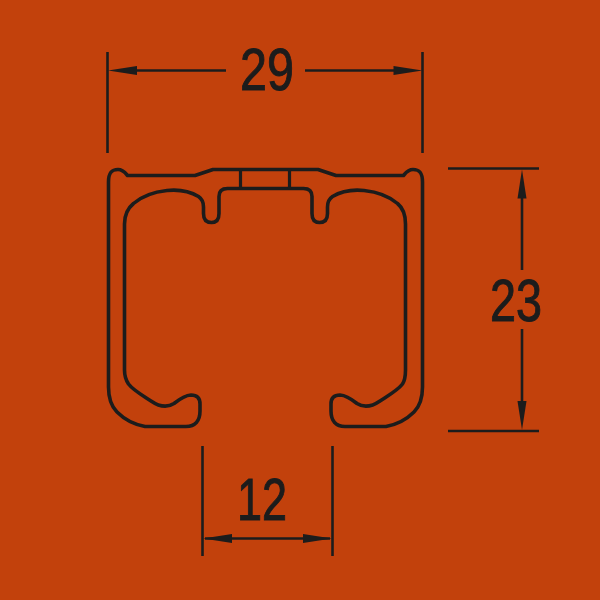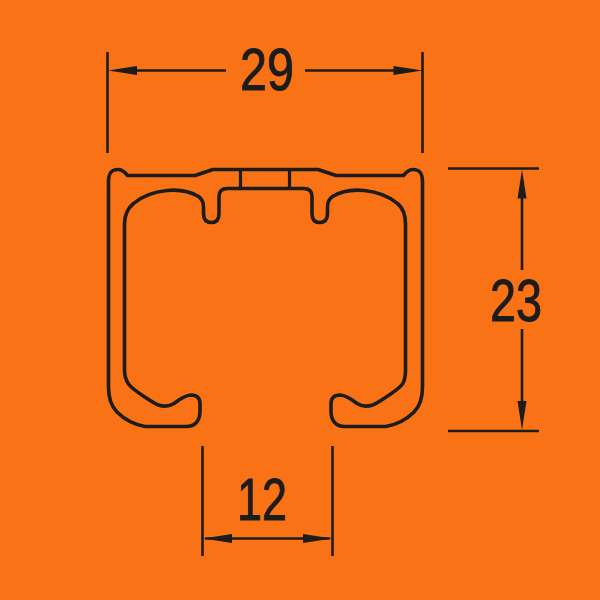--- a/index.html
+++ b/index.html
@@ -4,21 +4,21 @@
 <style>
   html, body {
     margin: 0;
     padding: 0;
     background: #ffffff;
   }
   .canvas-wrap {
     position: relative;
     width: 600px;
     height: 600px;
-    background: #f97316;
+    background: #c2410c;
     overflow: hidden;
   }
   svg.drawing {
     display: block;
     width: 600px;
     height: 600px;
   }
   .outline {
     fill: none;
     stroke: #1c1c1c;

